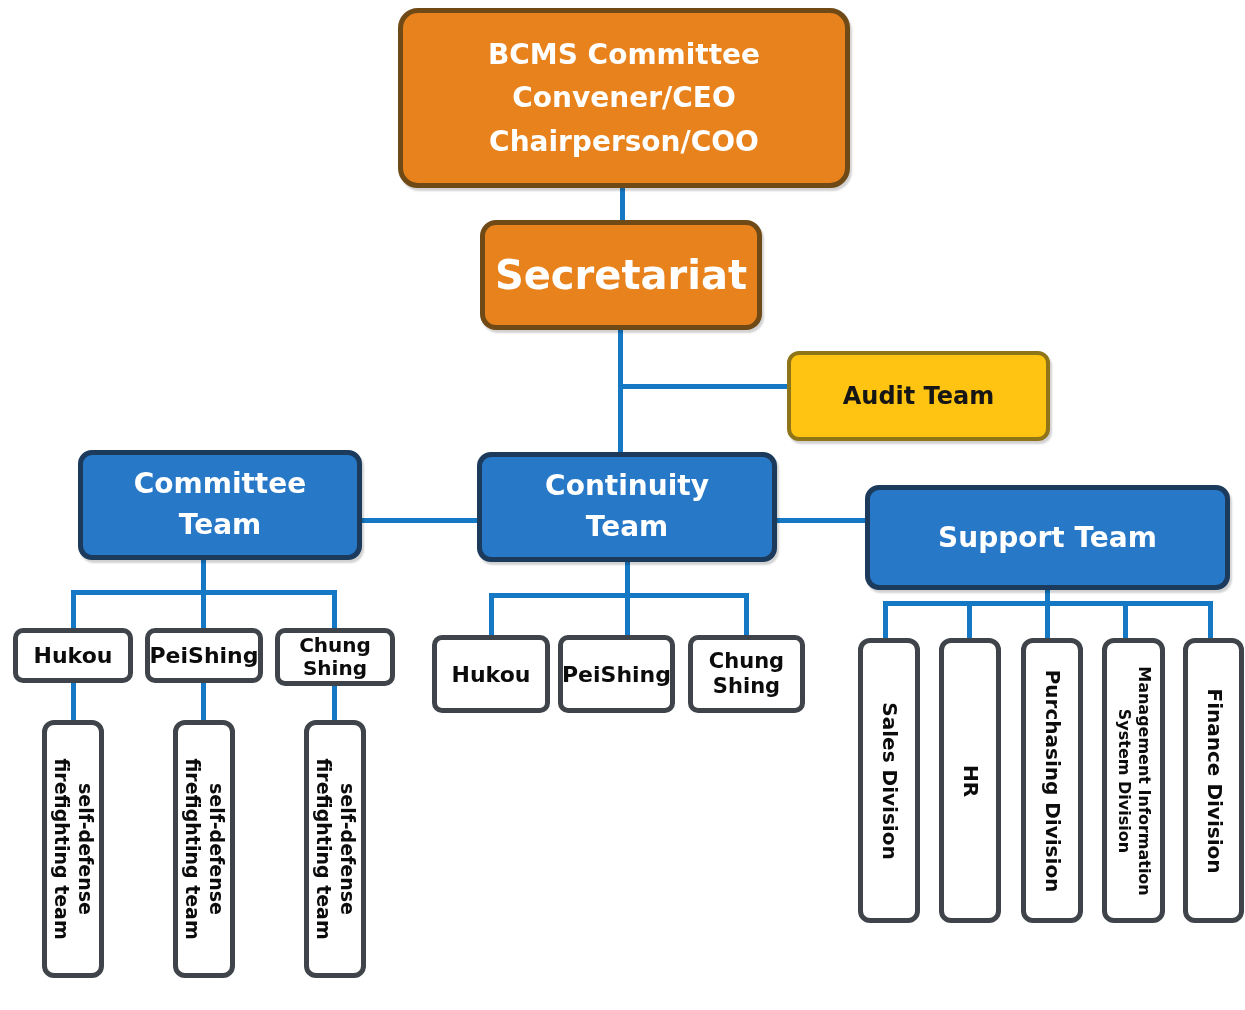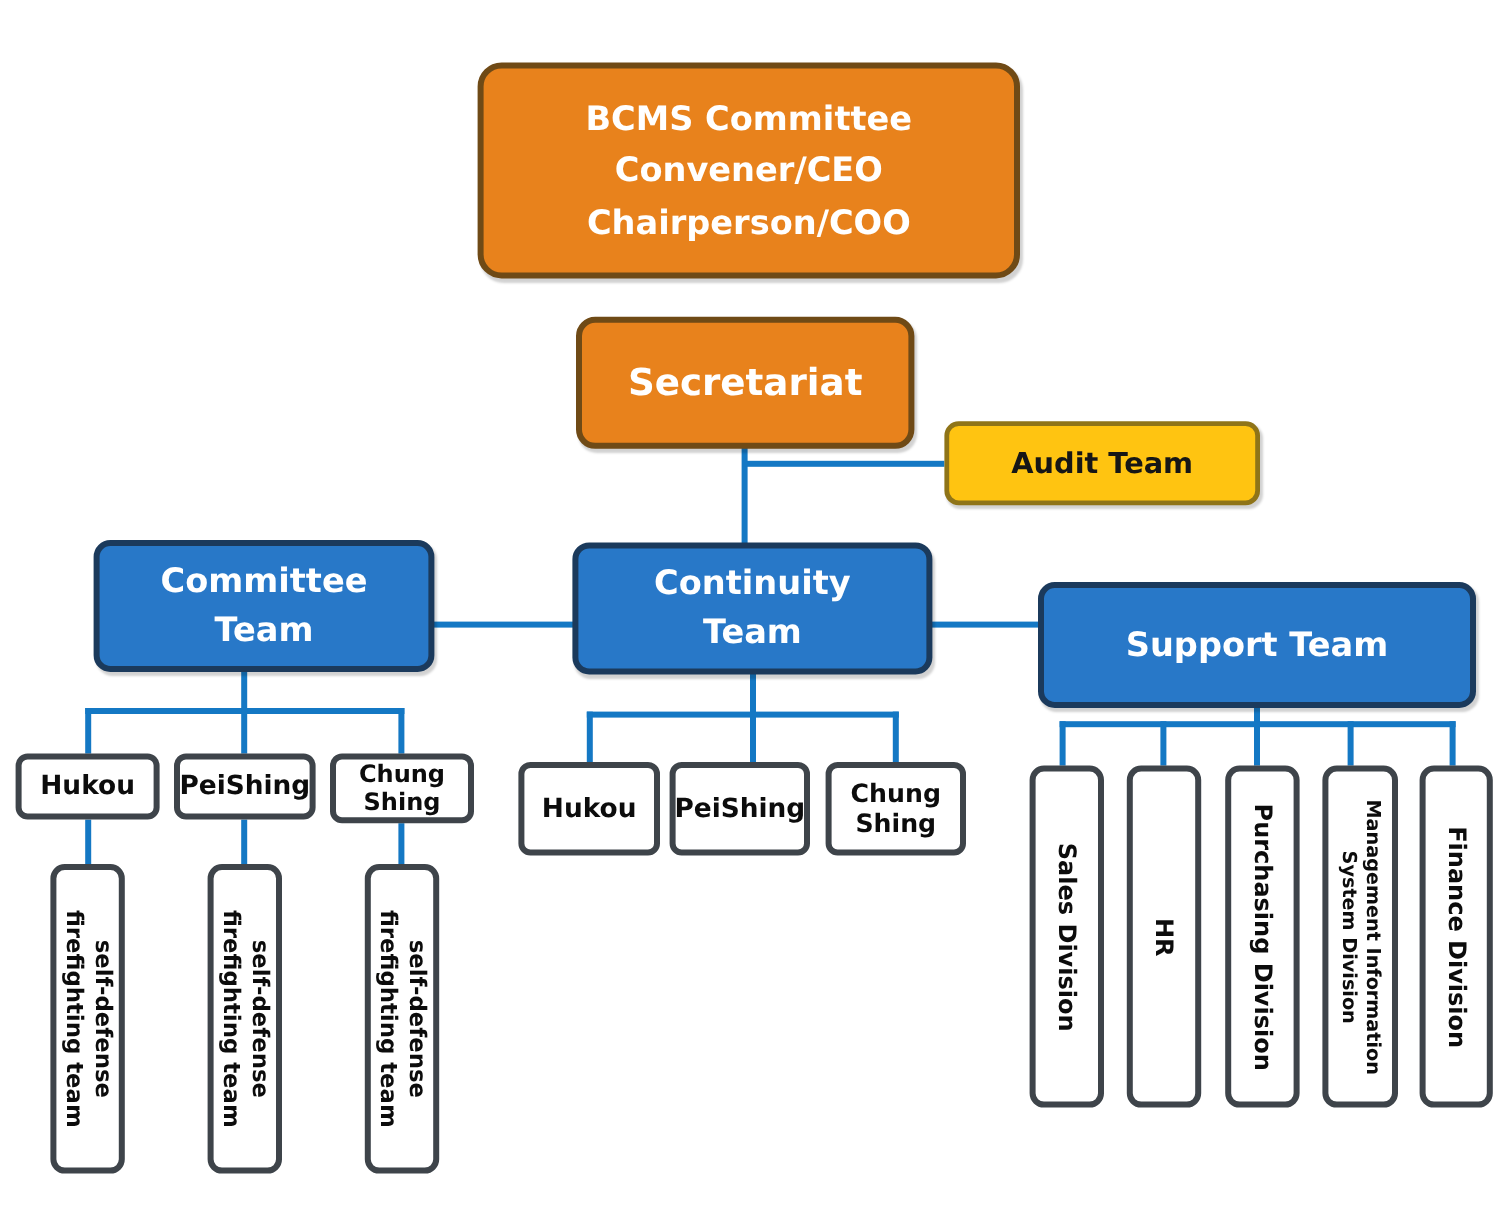--- a/index.html
+++ b/index.html
@@ -12,35 +12,35 @@
   }
   
   .line{position:absolute;background:#1478C4;}
   
   .node{
     position:absolute;box-sizing:border-box;
     display:flex;align-items:center;justify-content:center;
     text-align:center;font-weight:bold;
   }
   .node .lbl{white-space:pre-line;}
-  .orange{background:#E8821C;border:5px solid #6F4A16;color:#ffffff;box-shadow:2px 3px 2px rgba(0,0,0,0.18);margin-top:44px;}
+  .orange{background:#E8821C;border:5px solid #6F4A16;color:#ffffff;box-shadow:2px 3px 2px rgba(0,0,0,0.18);}
   .blue{background:#2878C8;border:5px solid #1B3A5C;color:#ffffff;box-shadow:2px 3px 2px rgba(0,0,0,0.18);}
   .yellow{background:#FFC411;border:4px solid #8F7418;color:#161616;box-shadow:2px 3px 2px rgba(0,0,0,0.18);}
   .white{background:#ffffff;border:5px solid #3E444A;color:#0c0c0c;}
   
   .vbox .vlbl{
     position:absolute;top:50%;left:50%;
     transform:translate(-50%,-50%) rotate(90deg);
     white-space:pre-line;text-align:center;
     font-weight:bold;line-height:1.25;
   }
   
   #n-bcms {left:398px;top:8px;  width:452px;height:180px;border-radius:20px;font-size:28px;line-height:1.55;}
-  #n-sec  {left:480px;top:220px;width:282px;height:110px;border-radius:16px;font-size:31px;}
-  #n-audit{left:787px;top:351px;width:263px;height:70px; border-radius:12px;font-size:24px;}
+  #n-sec  {left:480px;top:220px;width:282px;height:110px;border-radius:16px;font-size:40px;}
+  #n-audit{left:787px;top:351px;width:263px;height:90px; border-radius:12px;font-size:24px;}
   #n-resp {left:78px; top:450px;width:284px;height:110px;border-radius:14px;font-size:28px;line-height:1.45;}
   #n-cont {left:477px;top:452px;width:300px;height:110px;border-radius:14px;font-size:28px;line-height:1.45;align-items:center;}
   #n-supp {left:865px;top:453px;width:365px;height:105px;border-radius:14px;font-size:28px;margin-top:32px;}
   #n-rc1{left:13px; top:628px;width:120px;height:55px;border-radius:10px;font-size:22px;}
   #n-rc2{left:145px;top:628px;width:118px;height:55px;border-radius:10px;font-size:22px;}
   #n-rc3{left:275px;top:628px;width:120px;height:58px;border-radius:10px;font-size:20px;line-height:1.15;}
   #n-ff1{left:42px; top:720px;width:62px;height:258px;border-radius:12px;}
   #n-ff2{left:173px;top:720px;width:62px;height:258px;border-radius:12px;}
   #n-ff3{left:304px;top:720px;width:62px;height:258px;border-radius:12px;}
   #n-ff1 .vlbl,#n-ff2 .vlbl,#n-ff3 .vlbl{width:246px;font-size:19px;}

